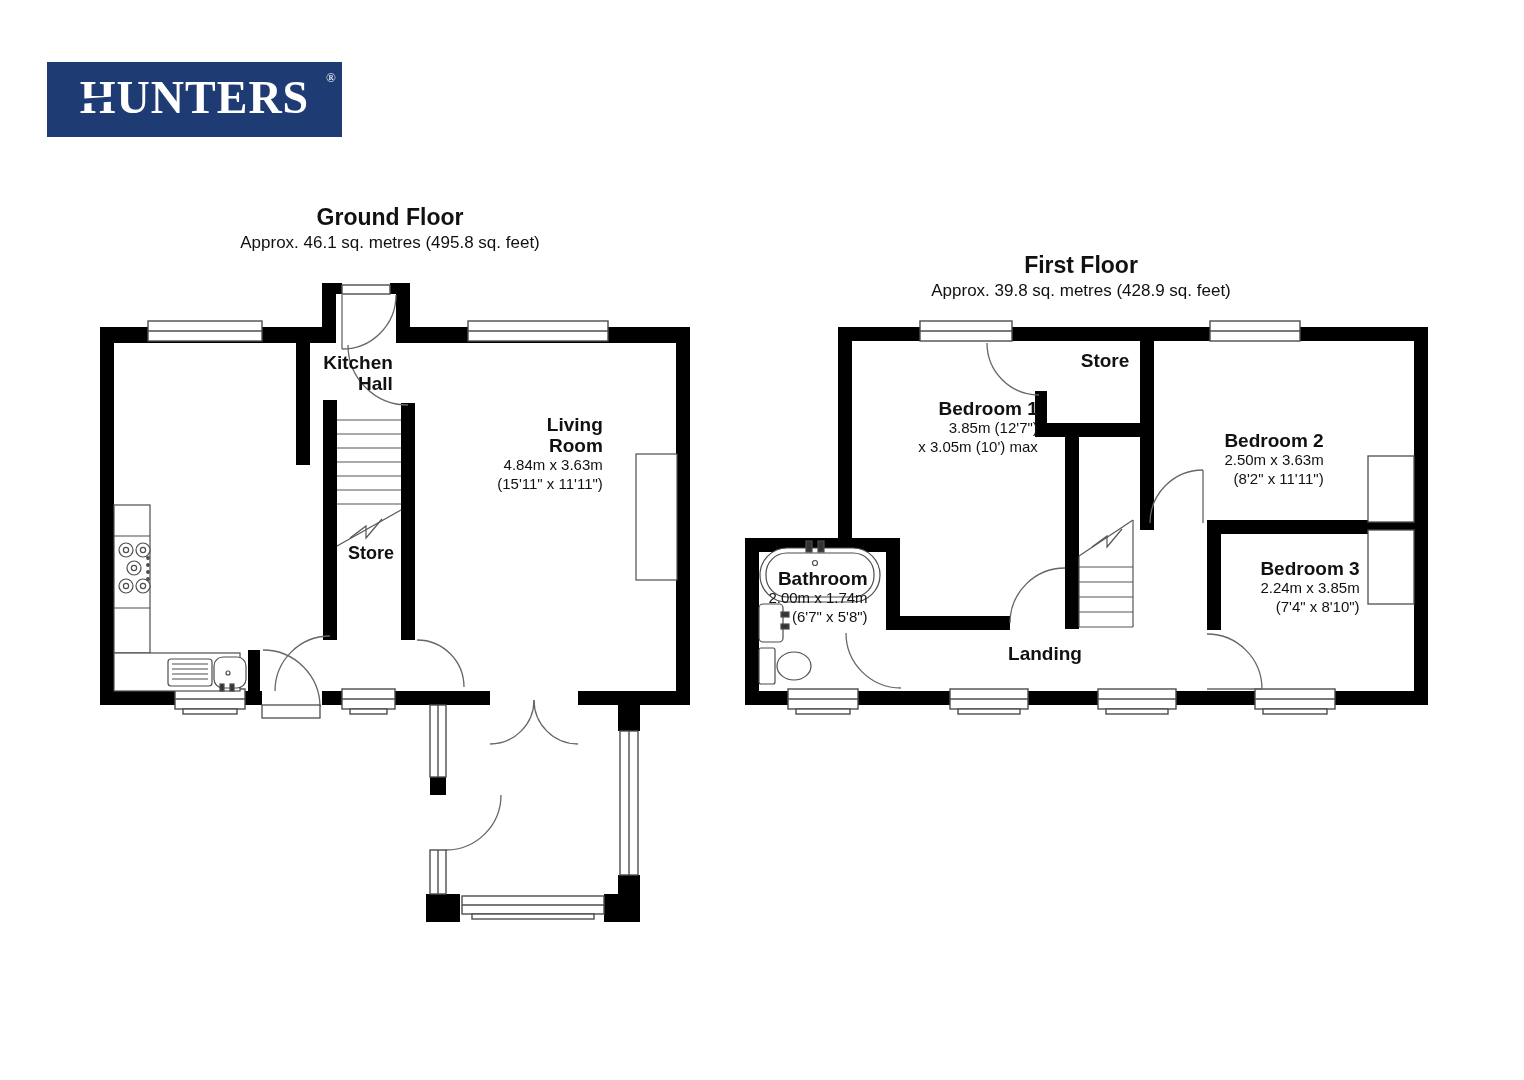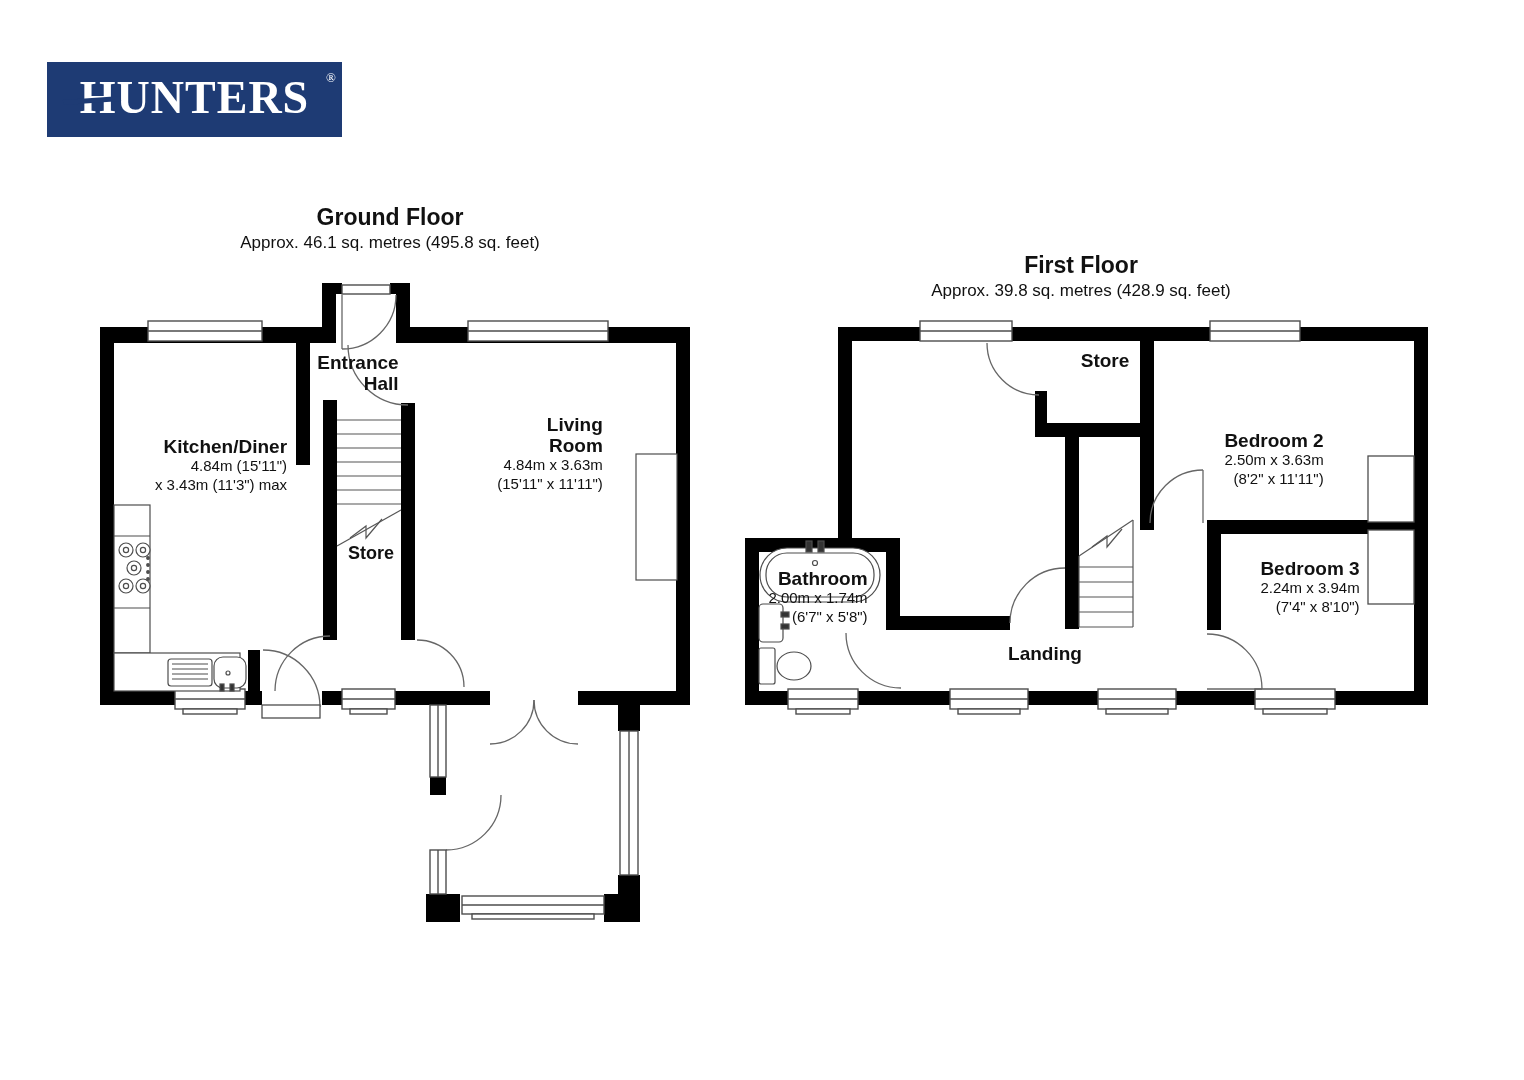--- a/index.html
+++ b/index.html
@@ -232,57 +232,57 @@
     </g>
   </svg>
 
   <div class="lbl title" style="left:390px;top:204px;">Ground Floor</div>
   <div class="lbl subtitle" style="left:390px;top:233px;">Approx. 46.1 sq. metres (495.8 sq. feet)</div>
 
   <div class="lbl title" style="left:1081px;top:252px;">First Floor</div>
   <div class="lbl subtitle" style="left:1081px;top:281px;">Approx. 39.8 sq. metres (428.9 sq. feet)</div>
 
   <div class="lbl" style="left:358px;top:352px;">
-    <div class="rname">Entrance</div>
+    <div class="rname">Kitchen</div>
     <div class="rname">Hall</div>
   </div>
 
-  <div class="lbl" style="left:221px;top:436px;">
-    <div class="rname">Kitchen/Diner</div>
-    <div class="rdim">4.84m (15'11")</div>
-    <div class="rdim">x 3.43m (11'3") max</div>
-  </div>
 
   <div class="lbl" style="left:550px;top:414px;">
     <div class="rname">Living</div>
     <div class="rname">Room</div>
     <div class="rdim">4.84m x 3.63m</div>
     <div class="rdim">(15'11" x 11'11")</div>
   </div>
 
   <div class="lbl rname-sm" style="left:371px;top:543px;">Store</div>
 
 
   <div class="lbl rname" style="left:1105px;top:350px;">Store</div>
 
+  <div class="lbl" style="left:978px;top:398px;">
+    <div class="rname">Bedroom 1</div>
+    <div class="rdim">3.85m (12'7")</div>
+    <div class="rdim">x 3.05m (10') max</div>
+  </div>
 
   <div class="lbl" style="left:1274px;top:400px;margin-top:30px;">
     <div class="rname">Bedroom 2</div>
     <div class="rdim">2.50m x 3.63m</div>
     <div class="rdim">(8'2" x 11'11")</div>
   </div>
 
   <div class="lbl" style="left:818px;top:568px;">
     <div class="rname">Bathroom</div>
     <div class="rdim">2.00m x 1.74m</div>
     <div class="rdim">(6'7" x 5'8")</div>
   </div>
 
   <div class="lbl" style="left:1310px;top:558px;">
     <div class="rname">Bedroom 3</div>
-    <div class="rdim">2.24m x 3.94m</div>
+    <div class="rdim">2.24m x 3.85m</div>
     <div class="rdim">(7'4" x 8'10")</div>
   </div>
 
   <div class="lbl rname" style="left:1045px;top:643px;">Landing</div>
 
 
 </div>
 
 </body></html>

